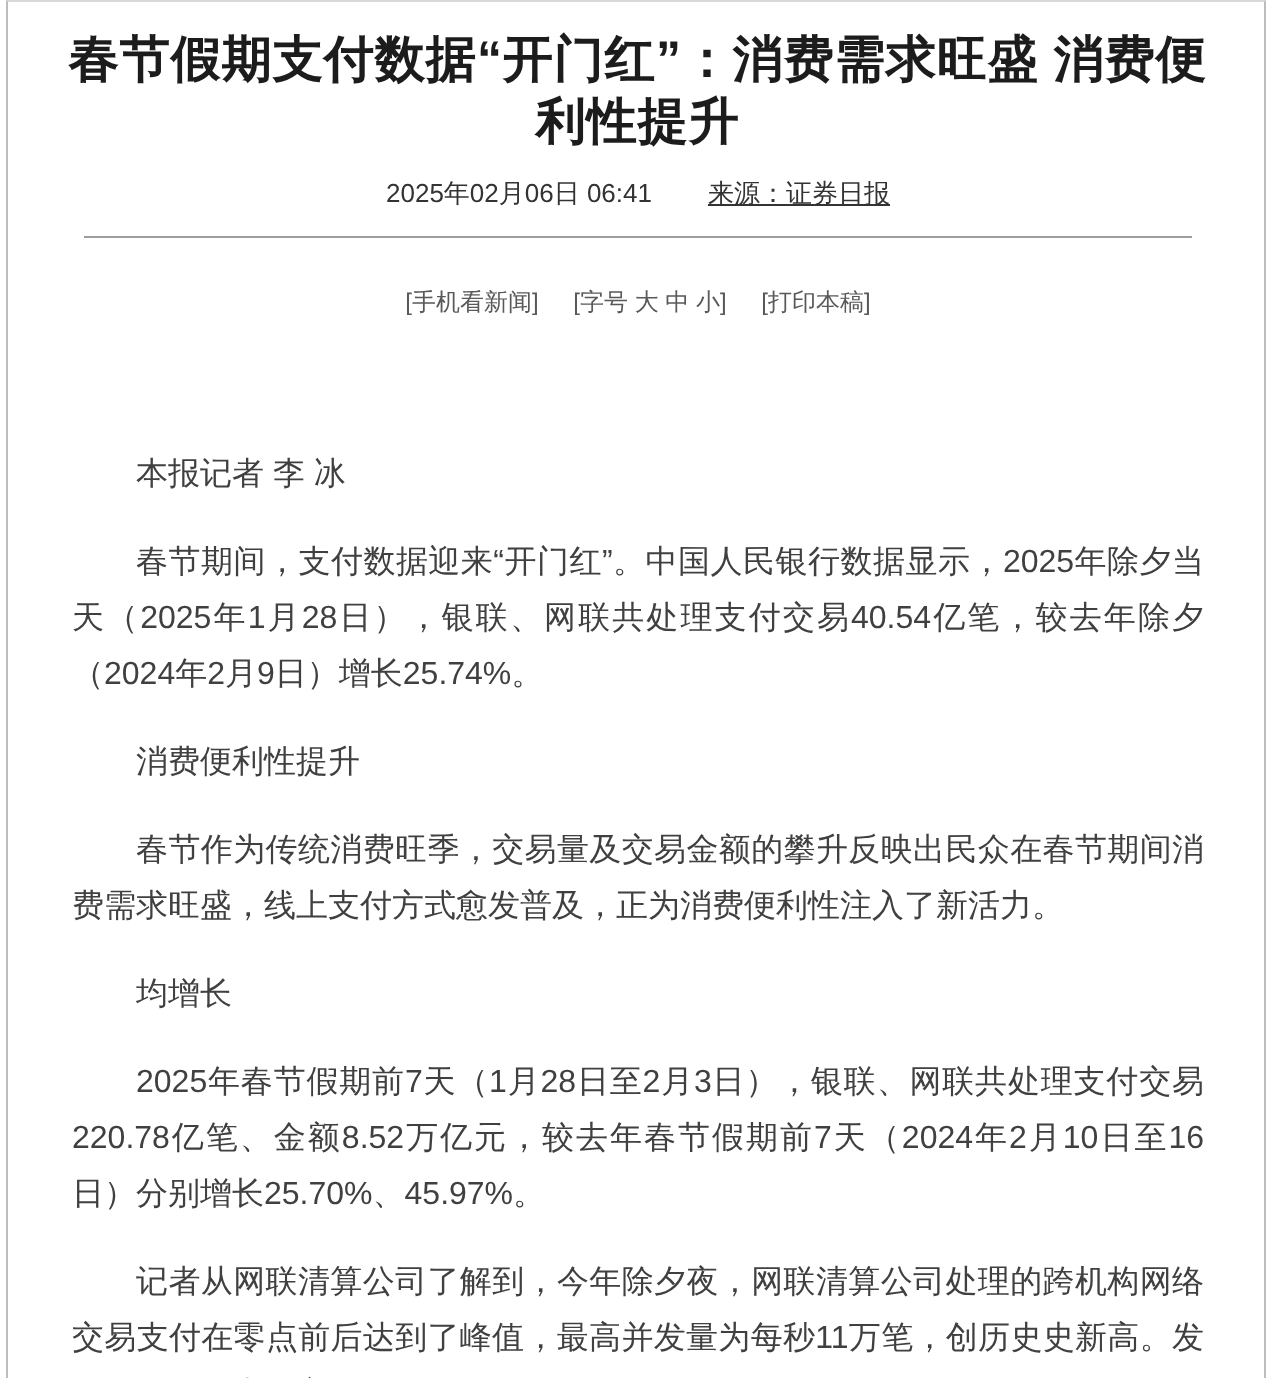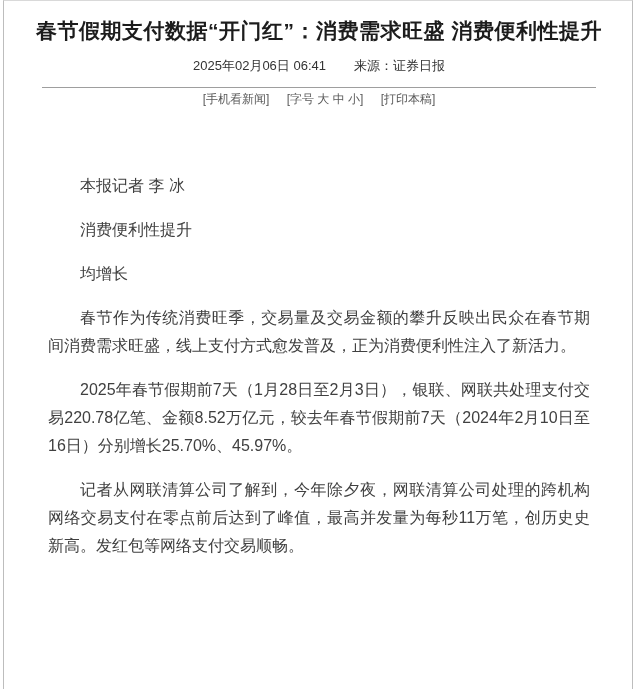--- a/index.html
+++ b/index.html
@@ -15,63 +15,64 @@
     margin-left: 3px;
     border-left: 1px solid #bdbdbd;
     border-right: 1px solid #bdbdbd;
     border-top: 1px solid #d9d9d9;
     padding: 14px 26px 10px 28px;
     background: #ffffff;
     overflow: hidden;
   }
   .title {
     margin: 0;
-    font-size: 21px;
+    font-size: 25px;
     line-height: 31px;
     font-weight: 700;
     text-align: center;
     color: #1c1c1c;
     letter-spacing: 0.5px;
   }
   .meta {
     margin-top: 11px;
     text-align: center;
     font-size: 13px;
     color: #333333;
   }
   .meta .source {
     margin-left: 28px;
+    text-decoration: underline;
   }
   .divider {
     border: none;
     border-top: 1px solid #9e9e9e;
     margin: 12px 10px 0 10px;
     height: 0;
   }
   .toolbar {
-    margin-top: 3px;
+    margin-top: 24px;
     text-align: center;
     font-size: 12px;
     color: #595959;
   }
   .toolbar a {
     color: #595959;
     text-decoration: none;
     margin: 0 7px;
     cursor: pointer;
   }
   .article {
     margin-top: 64px;
     font-size: 16px;
     line-height: 28px;
     color: #404040;
     text-align: justify;
   }
   .article p {
-    margin: 16px 16px;
+    margin: 16px 4px;
     text-indent: 2em;
   }
   .article p:first-child {
     margin-top: 0;
   }
 </style>
 </head>
 <body>
 
 <div class="page">
@@ -85,20 +86,21 @@
   <hr class="divider">
 
   <div class="toolbar">
     <a>[手机看新闻]</a>
     <a>[字号 大 中 小]</a>
     <a>[打印本稿]</a>
   </div>
 
   <div class="article">
     <p>本报记者 李 冰</p>
+    <p>春节期间，支付数据迎来“开门红”。中国人民银行数据显示，2025年除夕当天（2025年1月28日），银联、网联共处理支付交易40.54亿笔，较去年除夕（2024年2月9日）增长25.74%。</p>
     <p>消费便利性提升</p>
+    <p>春节作为传统消费旺季，交易量及交易金额的攀升反映出民众在春节期间消费需求旺盛，线上支付方式愈发普及，正为消费便利性注入了新活力。</p>
     <p>均增长</p>
-    <p>春节作为传统消费旺季，交易量及交易金额的攀升反映出民众在春节期间消费需求旺盛，线上支付方式愈发普及，正为消费便利性注入了新活力。</p>
     <p>2025年春节假期前7天（1月28日至2月3日），银联、网联共处理支付交易220.78亿笔、金额8.52万亿元，较去年春节假期前7天（2024年2月10日至16日）分别增长25.70%、45.97%。</p>
     <p>记者从网联清算公司了解到，今年除夕夜，网联清算公司处理的跨机构网络交易支付在零点前后达到了峰值，最高并发量为每秒11万笔，创历史史新高。发红包等网络支付交易顺畅。</p>
   </div>
 
 </div>
 
 </body></html>

